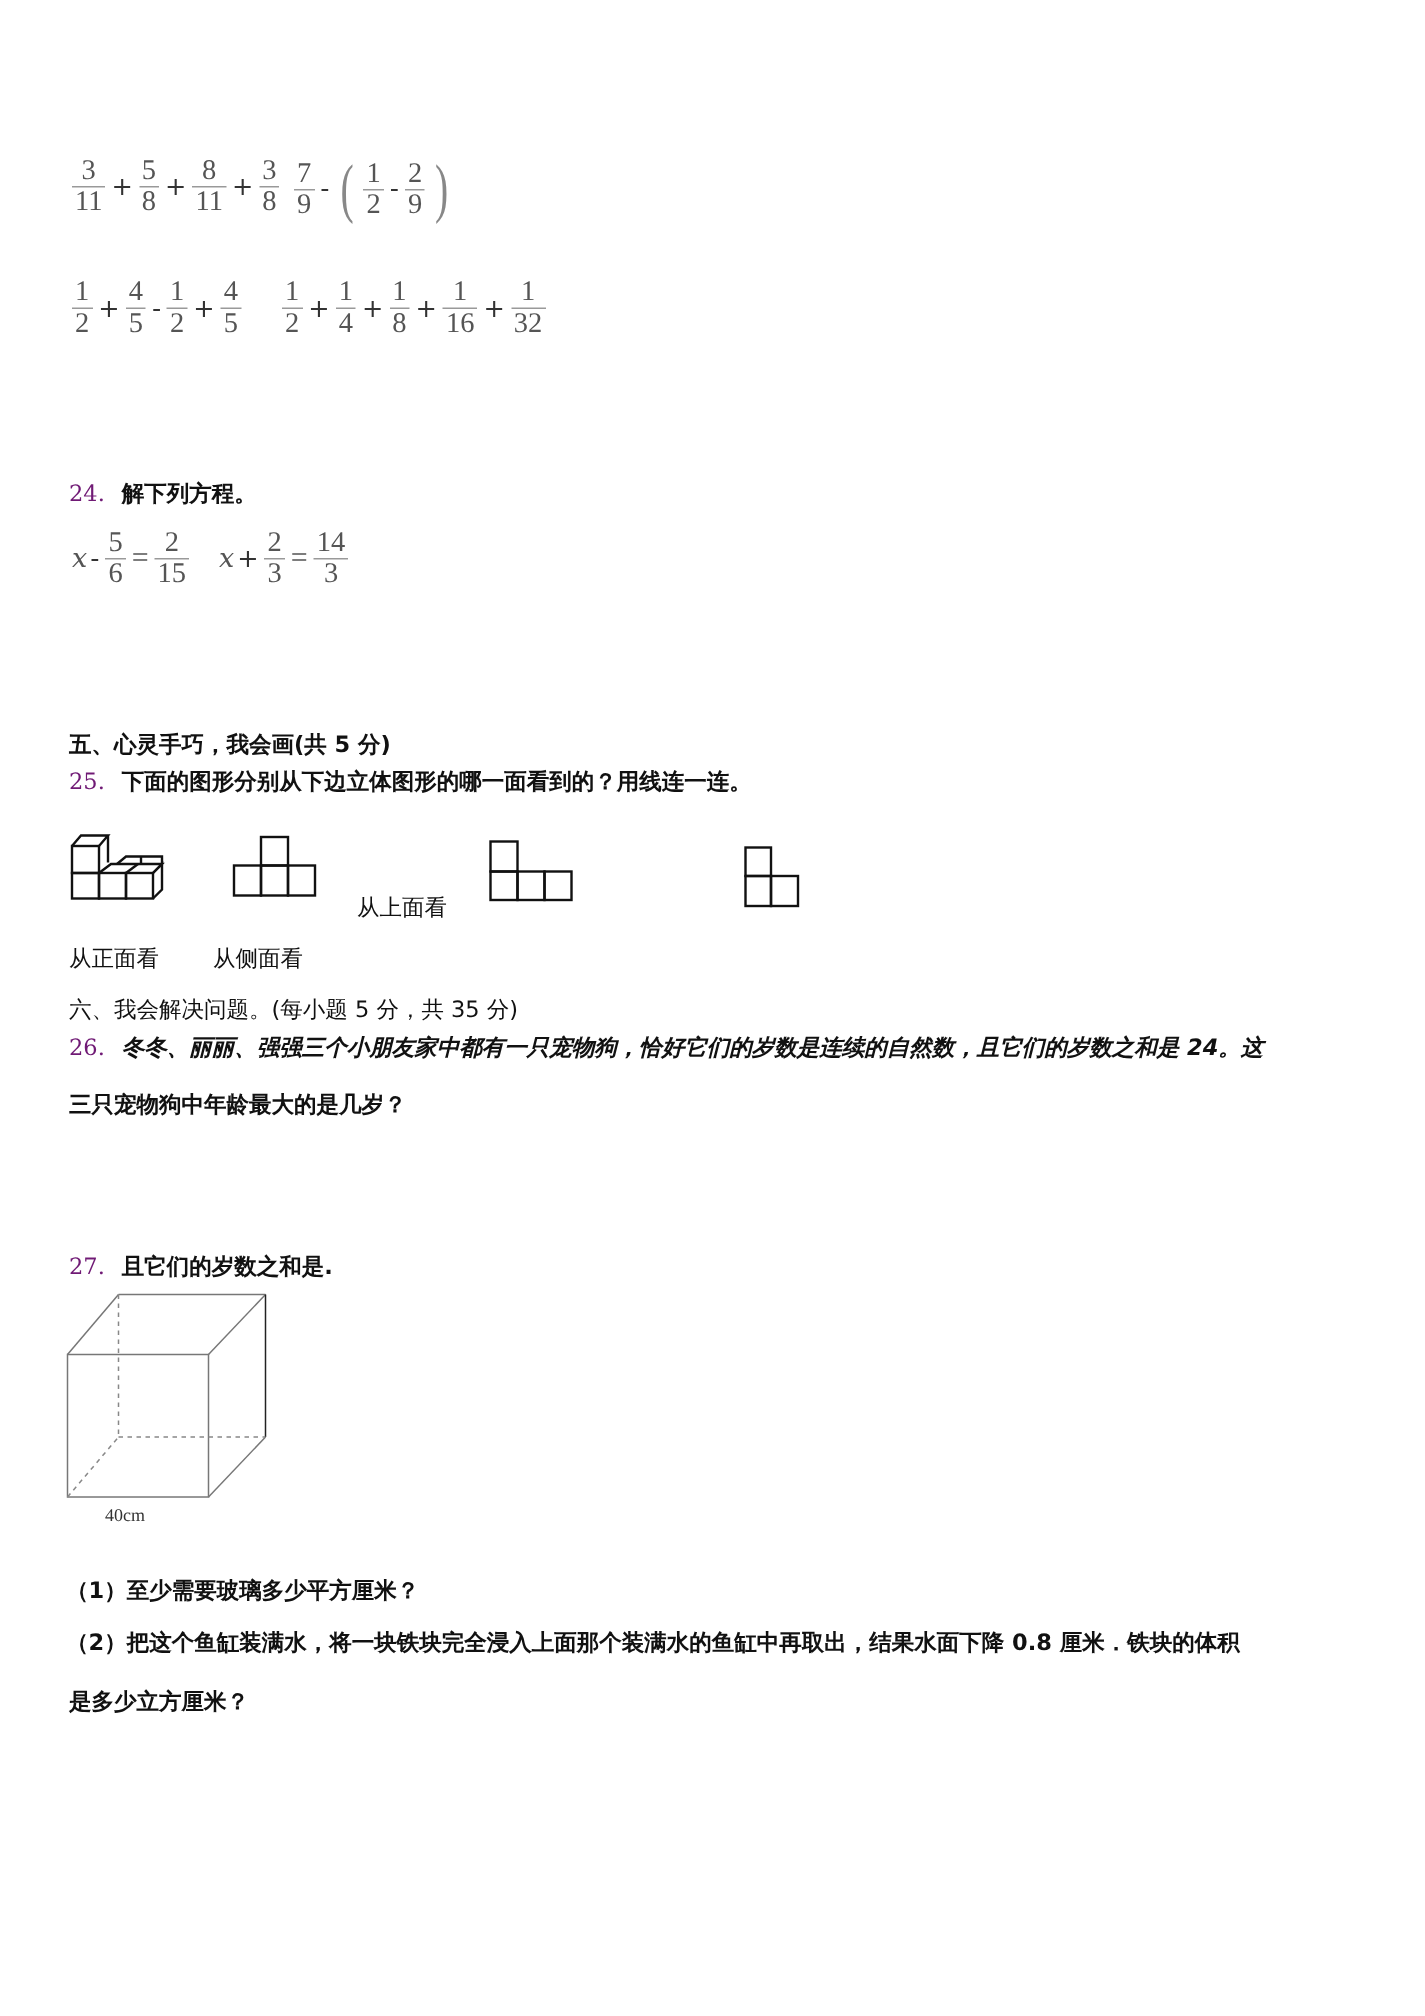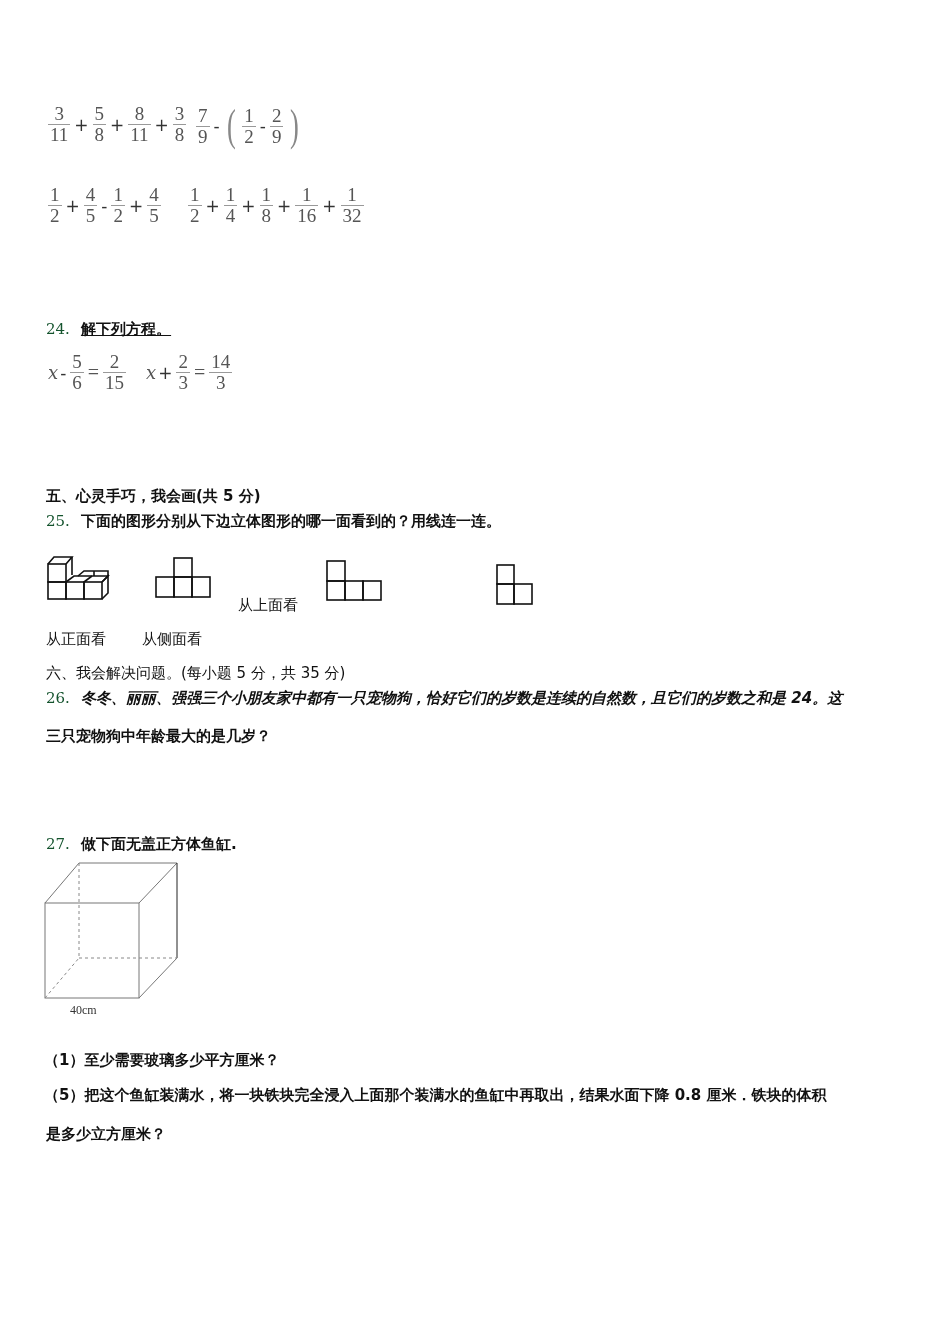--- a/index.html
+++ b/index.html
@@ -1,21 +1,21 @@
 <!DOCTYPE html>
 <html><head>
 <meta charset="utf-8">
 <style>
   html, body { margin: 0; padding: 0; background: #ffffff; }
   body { width: 950px; height: 1344px; position: relative; overflow: hidden;
          font-family: "DejaVu Sans", "Liberation Sans", sans-serif; color: #111; }
   .abs { position: absolute; }
   .txt { font-size: 15px; line-height: 18px; white-space: nowrap; }
   .bold { font-weight: bold; }
-  .num { font-family: "DejaVu Serif", "Liberation Serif", serif; font-weight: normal; color: #14532d; }
+  .num { font-family: "DejaVu Serif", "Liberation Serif", serif; font-weight: normal; color: #701a75; }
   .math { font-family: "Liberation Serif", "DejaVu Serif", serif; color: #555; font-size: 19px; display: flex; align-items: center; }
   .frac { display: inline-flex; flex-direction: column; align-items: center; margin: 0 2px; line-height: 20px; }
   .frac .n { padding: 0 2px; }
   .frac .bar { height: 1px; background: #999; align-self: stretch; }
   .frac .d { padding: 0 2px; }
   .op { margin: 0 2px; font-size: 17px; color: #333; font-family: "DejaVu Sans", sans-serif; }
   .paren { font-size: 44px; color: #888; font-weight: 100; line-height: 44px; margin: 0 2px; transform: scaleX(0.6); }
   .var { font-style: italic; font-family: "DejaVu Serif", serif; font-size: 18px; }
   .eq { margin: 0 2px; color: #555; font-size: 20px; }
   svg { position: absolute; overflow: visible; }
@@ -121,21 +121,21 @@
     <span class="op">+</span>
     <span class="frac">
       <span class="n">1</span>
       <span class="bar"></span>
       <span class="d">32</span>
     </span>
   </div>
 
 <div class="abs txt bold" style="left:46px; top:320px;">
   <span class="num">24.</span>
-  <span style="margin-left:6px;text-decoration:underline;">解下列方程。</span>
+  <span style="margin-left:6px;">解下列方程。</span>
 </div>
 <div class="abs math" style="left:48px; top:352px;">
     <span class="var">x</span>
     <span class="op">-</span>
     <span class="frac">
       <span class="n">5</span>
       <span class="bar"></span>
       <span class="d">6</span>
     </span>
     <span class="eq">=</span>
@@ -220,21 +220,21 @@
 <div class="abs txt" style="left:46px; top:664px;">六、我会解决问题。(每小题 5 分，共 35 分)</div>
 
 <div class="abs txt bold" style="left:46px; top:689px;">
   <span class="num">26.</span>
   <span style="margin-left:6px;font-style:italic;">冬冬、丽丽、强强三个小朋友家中都有一只宠物狗，恰好它们的岁数是连续的自然数，且它们的岁数之和是 24。这</span>
 </div>
 <div class="abs txt bold" style="left:46px; top:727px;">三只宠物狗中年龄最大的是几岁？</div>
 
 <div class="abs txt bold" style="left:46px; top:835px;">
   <span class="num">27.</span>
-  <span style="margin-left:6px;">做下面无盖正方体鱼缸.</span>
+  <span style="margin-left:6px;">且它们的岁数之和是.</span>
 </div>
 
 <svg style="left:44px; top:862px;" width="140" height="140" viewBox="0 0 140 140">
   <g fill="none" stroke="#777" stroke-width="1">
 
     <rect x="1" y="41" width="94" height="95"></rect>
 
     <line x1="1" y1="41" x2="35" y2="1"></line>
     <line x1="35" y1="1" x2="133" y2="1"></line>
     <line x1="95" y1="41" x2="133" y2="1"></line>
@@ -244,14 +244,14 @@
   </g>
   <g fill="none" stroke="#888" stroke-width="1" stroke-dasharray="3,3">
     <line x1="35" y1="1" x2="35" y2="96"></line>
     <line x1="35" y1="96" x2="133" y2="96"></line>
     <line x1="1" y1="136" x2="35" y2="96"></line>
   </g>
 </svg>
 <div class="abs" style="left:70px; top:1003px; font-family:'Liberation Serif','DejaVu Serif',serif; font-size:12px; color:#333;">40cm</div>
 
 <div class="abs txt bold" style="left:44px; top:1051px;">（1）至少需要玻璃多少平方厘米？</div>
-<div class="abs txt bold" style="left:44px; top:1086px;">（5）把这个鱼缸装满水，将一块铁块完全浸入上面那个装满水的鱼缸中再取出，结果水面下降 0.8 厘米．铁块的体积</div>
+<div class="abs txt bold" style="left:44px; top:1086px;">（2）把这个鱼缸装满水，将一块铁块完全浸入上面那个装满水的鱼缸中再取出，结果水面下降 0.8 厘米．铁块的体积</div>
 <div class="abs txt bold" style="left:46px; top:1125px;">是多少立方厘米？</div>
 
 </body></html>

